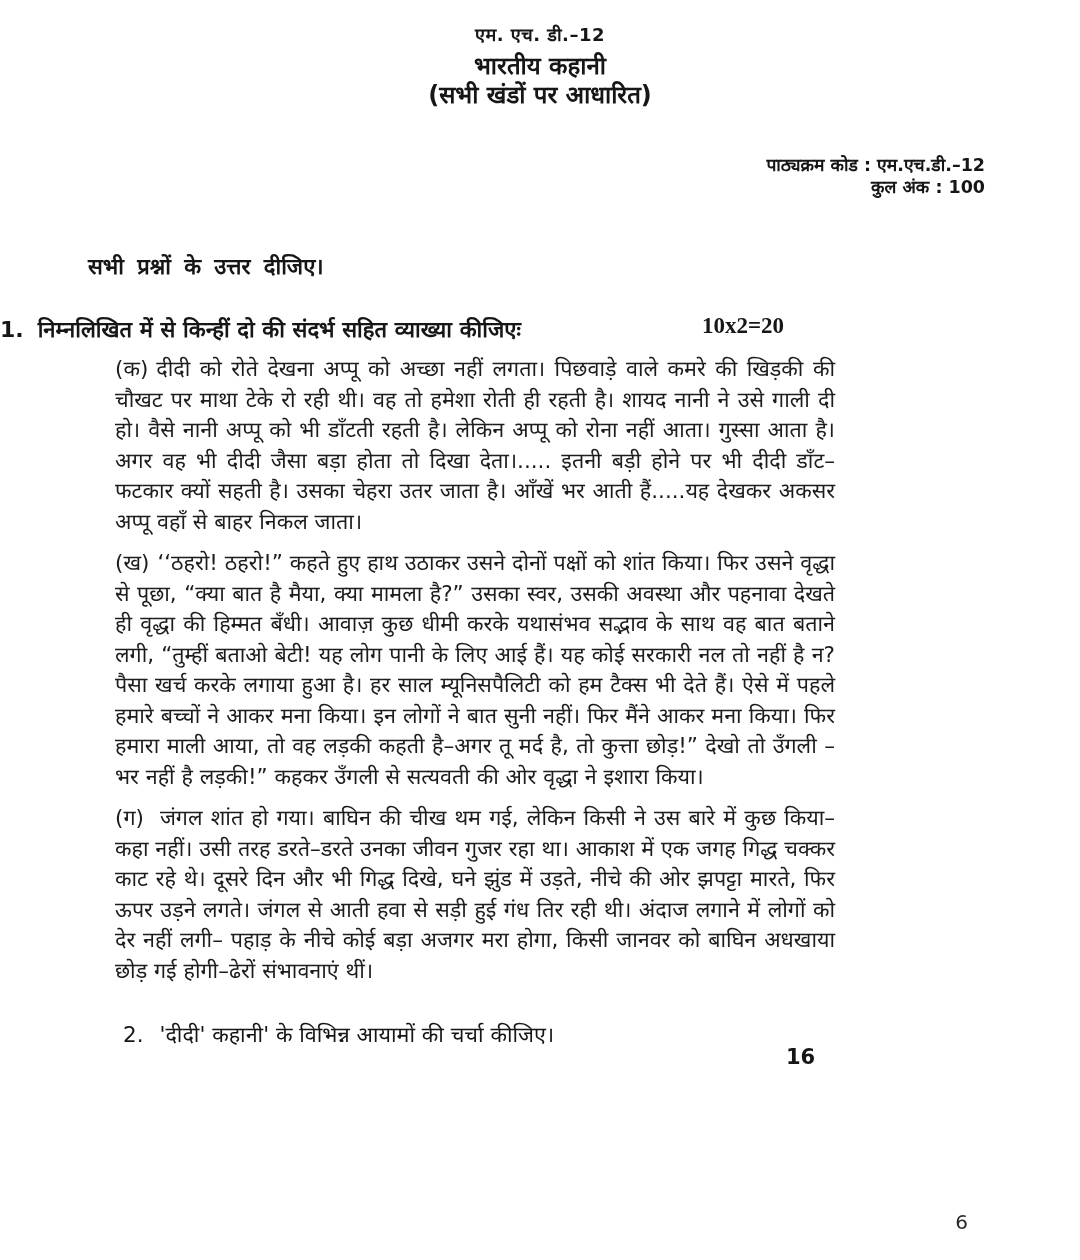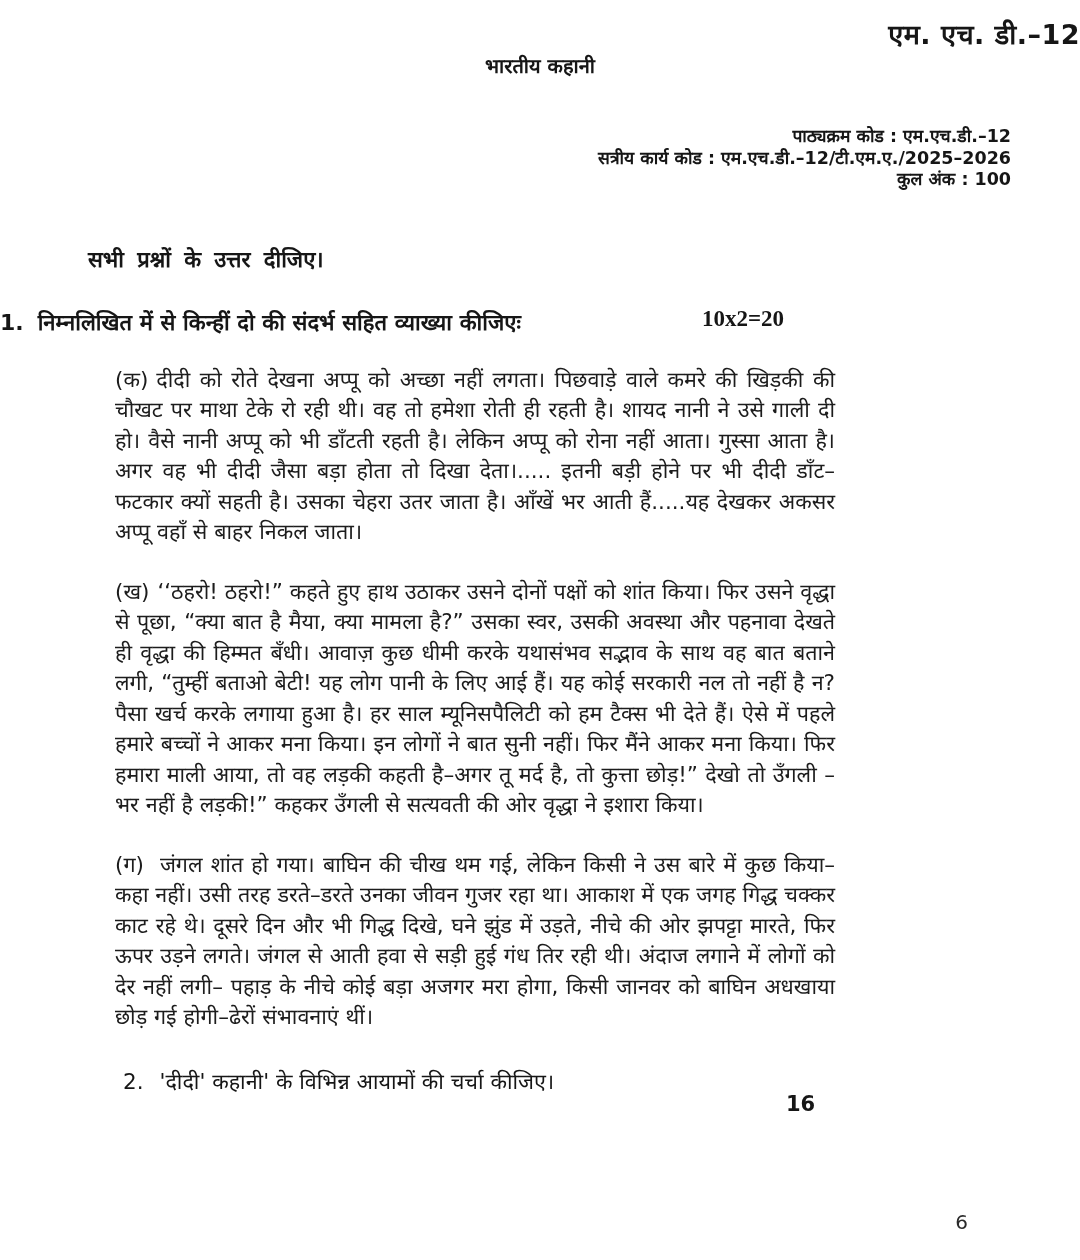--- a/index.html
+++ b/index.html
@@ -18,29 +18,29 @@
     height: 1260px;
     background: #ffffff;
   }
 
   
   .doc-header {
     padding-top: 18px;
     text-align: center;
     font-weight: bold;
   }
-  .doc-header .h-line1 { font-size: 27px; line-height: 34px; letter-spacing: 0.5px; text-align: right; }
-  .doc-header .h-line2 { font-size: 20px; line-height: 29px; }
+  .doc-header .h-line1 { font-size: 18px; line-height: 34px; letter-spacing: 0.5px; }
+  .doc-header .h-line2 { font-size: 24px; line-height: 29px; }
   .doc-header .h-line3 { font-size: 24px; line-height: 29px; }
   .doc-header .h-line4 { font-size: 24px; line-height: 29px; }
 
   
   .meta-block {
     margin-top: 45px;
-    padding-right: 69px;
+    padding-right: 95px;
     text-align: right;
     font-weight: bold;
     font-size: 17.5px;
     line-height: 21.5px;
   }
 
   
   .instruction {
     margin-top: 52px;
     margin-left: 88px;
@@ -63,21 +63,21 @@
     left: 702px;
     top: 0;
     font-family: Liberation Serif, serif;
     font-weight: bold;
     font-size: 23px;
   }
 
   
   .passages { margin-left: 115px; width: 720px; }
   .passage {
-    margin-top: 29px;
+    margin-top: 11px;
     font-size: 21.5px;
     line-height: 30.5px;
     text-align: justify;
     font-weight: 400;
     color: #1c1c1c;
   }
   .passage .p-label { margin-right: 8px; }
   .passage.p-ga .p-label { margin-right: 16px; }
 
   
@@ -109,25 +109,25 @@
   }
 </style>
 </head>
 <body>
 
 <div class="page">
 
   <div class="doc-header">
     <div class="h-line1">एम. एच. डी.–12</div>
     <div class="h-line2">भारतीय कहानी</div>
+    <div class="h-line4">(सभी खंडों पर आधारित)</div>
   </div>
 
   <div class="meta-block">
     <div>पाठ्यक्रम कोड : एम.एच.डी.–12</div>
-    <div>सत्रीय कार्य कोड : एम.एच.डी.–12/टी.एम.ए./2025–2026</div>
     <div>कुल अंक : 100</div>
   </div>
 
   <div class="instruction">सभी प्रश्नों के उत्तर दीजिए।</div>
 
   <div class="q1-row">
     <span class="q-num">1.</span><span>निम्नलिखित में से किन्हीं दो की संदर्भ सहित व्याख्या कीजिएः</span>
     <span class="q-marks">10x2=20</span>
   </div>
 

